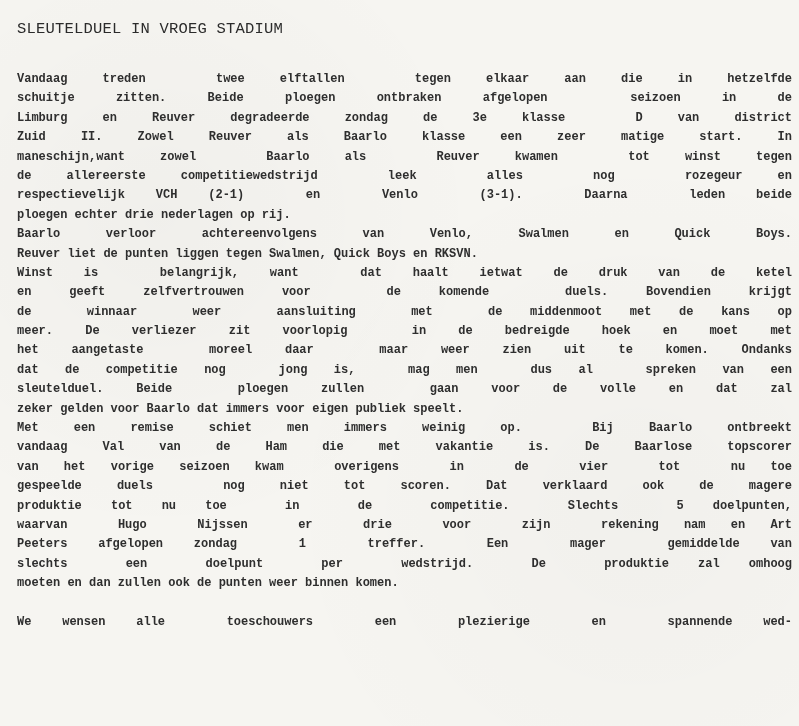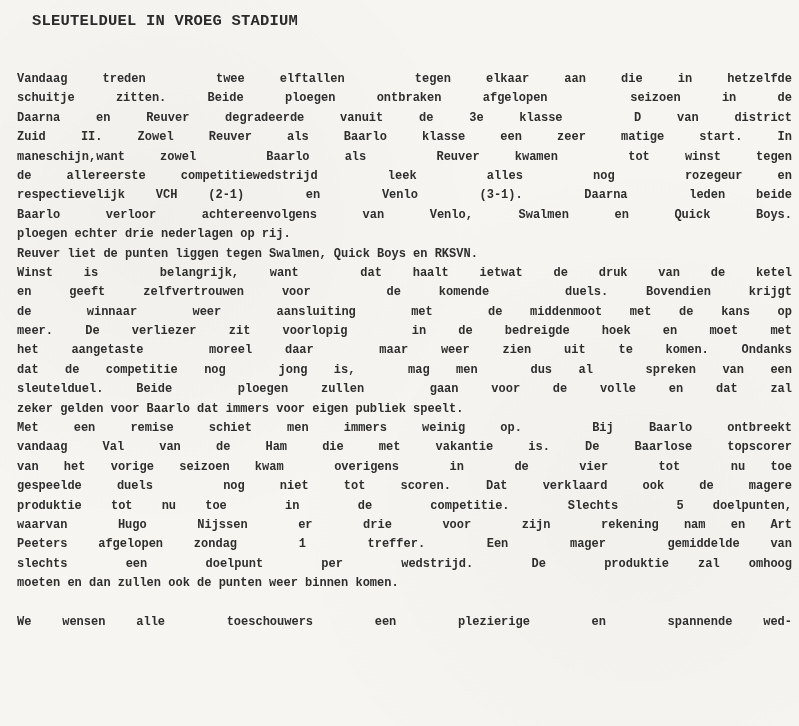--- a/index.html
+++ b/index.html
@@ -20,26 +20,25 @@
       left: 0; top: 0;
       width: 799px; height: 726px;
       background:
         radial-gradient(circle at 20% 30%, rgba(0,0,0,0.025) 0, rgba(0,0,0,0) 40%),
         radial-gradient(circle at 80% 70%, rgba(0,0,0,0.02) 0, rgba(0,0,0,0) 45%),
         #f6f5f1;
     }
     .title {
       position: absolute;
       left: 17px;
-      top: 12px;
+      top: 20px;
       font-size: 15.5px;
-      font-weight: bold;
+      font-weight: normal;
       letter-spacing: 0.2px;
       white-space: pre;
-      margin-left: 15px;
     }
     .body-text {
       position: absolute;
       left: 17px;
       top: 70px;
       width: 775px;
     }
     .line {
       display: block;
       height: 19.4px;
@@ -61,27 +60,27 @@
   </style>
 </head>
 <body>
 
 <div class="page">
   <div class="title">SLEUTELDUEL IN VROEG STADIUM</div>
 
   <div class="body-text">
     <span class="line">Vandaag treden  twee elftallen  tegen elkaar aan die in hetzelfde</span>
     <span class="line">schuitje zitten. Beide ploegen ontbraken afgelopen  seizoen in de</span>
-    <span class="line">Daarna en Reuver degradeerde vanuit de 3e klasse  D van district</span>
+    <span class="line">Limburg en Reuver degradeerde zondag de 3e klasse  D van district</span>
     <span class="line">Zuid II. Zowel Reuver als Baarlo klasse een zeer matige start. In</span>
     <span class="line">maneschijn,want zowel  Baarlo als  Reuver kwamen  tot winst tegen</span>
     <span class="line">de allereerste competitiewedstrijd  leek  alles  nog  rozegeur en</span>
     <span class="line">respectievelijk VCH (2-1)  en  Venlo  (3-1).  Daarna  leden beide</span>
+    <span class="line last">ploegen echter drie nederlagen op rij.</span>
     <span class="line">Baarlo verloor achtereenvolgens van Venlo, Swalmen en Quick Boys.</span>
-    <span class="line last">ploegen echter drie nederlagen op rij.</span>
     <span class="line last">Reuver liet de punten liggen tegen Swalmen, Quick Boys en RKSVN.</span>
     <span class="line">Winst is  belangrijk, want  dat haalt ietwat de druk van de ketel</span>
     <span class="line">en geeft zelfvertrouwen voor  de komende  duels. Bovendien krijgt</span>
     <span class="line">de  winnaar  weer  aansluiting  met  de middenmoot met de kans op</span>
     <span class="line">meer. De verliezer zit voorlopig  in de bedreigde hoek en moet met</span>
     <span class="line">het aangetaste  moreel daar  maar weer zien uit te komen. Ondanks</span>
     <span class="line">dat de competitie nog  jong is,  mag men  dus al  spreken van een</span>
     <span class="line">sleutelduel. Beide  ploegen zullen  gaan voor de volle en dat zal</span>
     <span class="line last">zeker gelden voor Baarlo dat immers voor eigen publiek speelt.</span>
     <span class="line">Met een remise schiet men immers weinig op.  Bij Baarlo ontbreekt</span>

